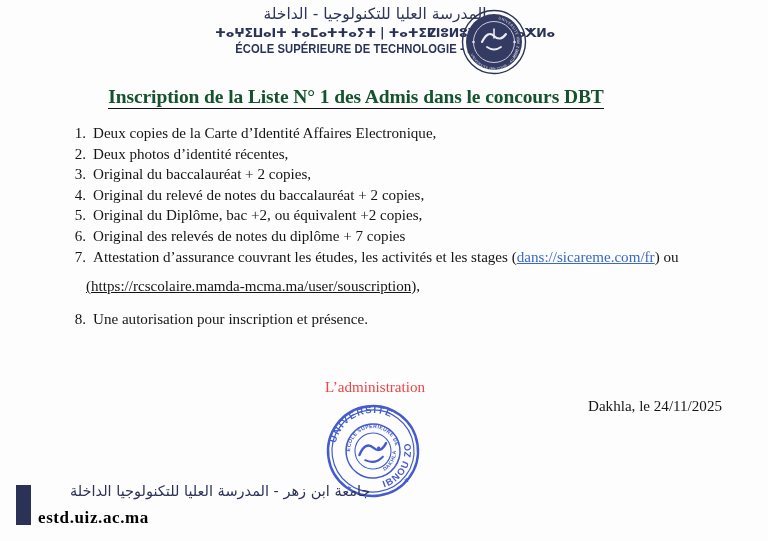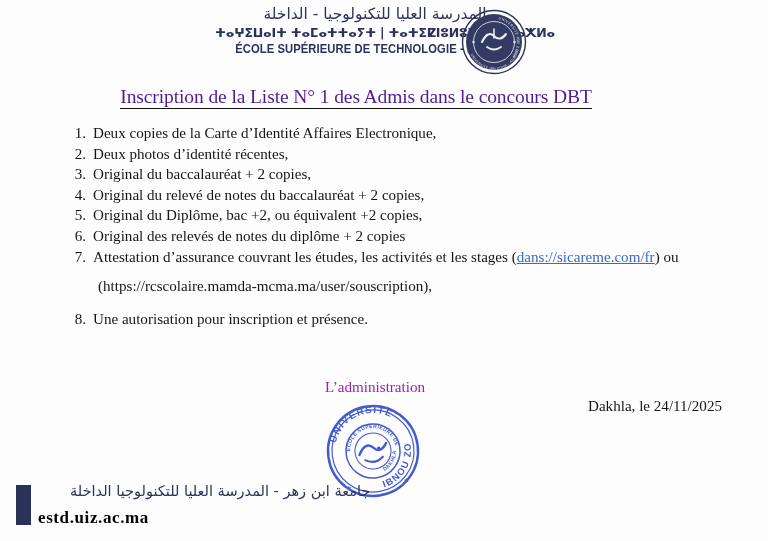--- a/index.html
+++ b/index.html
@@ -79,22 +79,22 @@
   .seal svg { display: block; }
 
   
   .doc-title {
     position: absolute;
     top: 86px;
     left: 0;
     width: 712px;
     text-align: center;
     font-size: 19.5px;
-    font-weight: normal;
-    color: #4c1d95;
+    font-weight: bold;
+    color: #14532d;
     letter-spacing: -0.1px;
   }
   .doc-title span {
     border-bottom: 1.6px solid #111;
     padding-bottom: 1px;
   }
 
   
   .body-wrap {
     position: absolute;
@@ -125,38 +125,39 @@
     width: 36px;
     min-width: 36px;
     text-align: right;
     padding-right: 7px;
     box-sizing: border-box;
   }
   .req-text {
     flex: 1;
   }
   .plain-line {
-    margin-left: 41px;
+    margin-left: 29px;
     line-height: 20.6px;
+    text-decoration: underline;
   }
   .gap-line {
     height: 9px;
   }
   a.doclink, .doclink {
     color: #3a68c4;
     text-decoration: underline;
   }
 
   
   .admin-sign {
     position: absolute;
     top: 379px;
     left: 325px;
     font-size: 15.1px;
-    color: #a21caf;
+    color: #ef4444;
   }
   .date-line {
     position: absolute;
     top: 398px;
     left: 588px;
     font-size: 15.1px;
     color: #151515;
     text-align: center;
   }
 
@@ -268,21 +269,21 @@
       <li class="req-item">
         <span class="req-num">4.</span>
         <span class="req-text">Original du relevé de notes du baccalauréat + 2 copies,</span>
       </li>
       <li class="req-item">
         <span class="req-num">5.</span>
         <span class="req-text">Original du Diplôme, bac +2, ou équivalent +2 copies,</span>
       </li>
       <li class="req-item">
         <span class="req-num">6.</span>
-        <span class="req-text">Original des relevés de notes du diplôme + 2 copies</span>
+        <span class="req-text">Original des relevés de notes du diplôme + 7 copies</span>
       </li>
 
       <li class="req-item">
         <span class="req-num">7.</span>
         <span class="req-text"><span>Attestation d’assurance couvrant les études, les activités et les stages (</span><a class="doclink" href="#">dans://sicareme.com/fr</a><span>) ou</span></span>
       </li>
     </ul>
 
     <div class="gap-line"></div>
 

